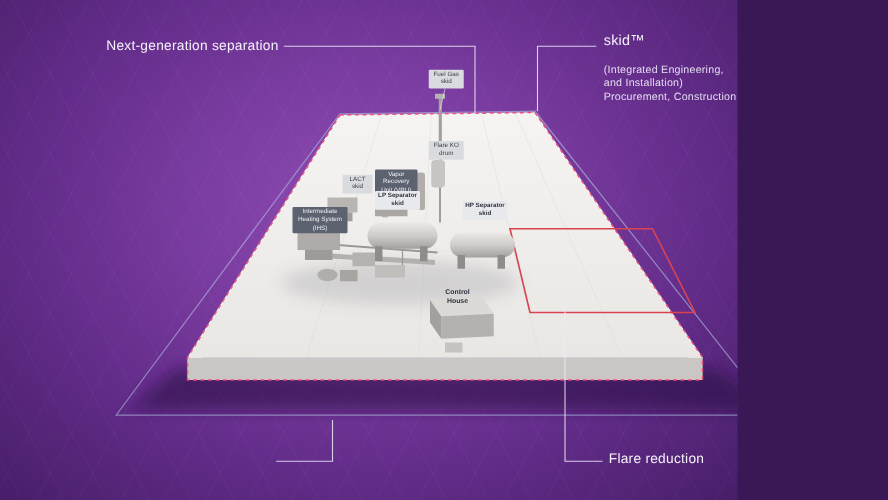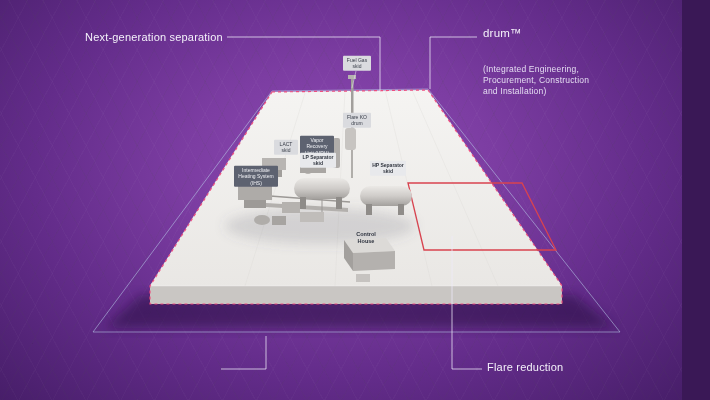--- a/index.html
+++ b/index.html
@@ -1,37 +1,37 @@
 <!DOCTYPE html>
 <html><head>
 <meta charset="utf-8">
 <style>
   html,body{margin:0;padding:0;background:#3a1856;}
   .stage{
     position:relative;
-    width:682px;height:400px;
+    width:590px;height:400px;
     overflow:hidden;
     font-family:"Liberation Sans", sans-serif;
     background:
       repeating-linear-gradient(62deg, rgba(0,0,0,0.055) 0 1px, transparent 1px 30px),
       repeating-linear-gradient(-62deg, rgba(0,0,0,0.055) 0 1px, transparent 1px 30px),
       repeating-linear-gradient(62deg, rgba(255,255,255,0.025) 0 1px, transparent 1px 15px),
       repeating-linear-gradient(-62deg, rgba(255,255,255,0.025) 0 1px, transparent 1px 15px),
       radial-gradient(ellipse at 50% 42%, #8d4cb3 0%, #7c3da2 32%, #632c8a 64%, #471e69 100%);
   }
   .scene-svg{position:absolute;left:0;top:0;}
   .callout{
     position:absolute;
     color:#f4f1fa;
     font-size:11px;
     letter-spacing:.2px;
     white-space:nowrap;
   }
   .callout .sub{
-    margin-top:25px;
+    margin-top:11px;
     font-size:8.5px;
     line-height:11px;
     color:#e4dcf1;
     font-weight:normal;
     white-space:normal;
     width:110px;
   }
   .eq-label{
     position:absolute;
     transform:translate(-50%,-50%);
@@ -137,25 +137,25 @@
       <polyline points="477,37 430,37 430,89"></polyline>
       <polyline points="221,369 266,369 266,336"></polyline>
       <polyline points="482,369 452,369 452,236"></polyline>
       <line x1="356" y1="71" x2="352" y2="88" stroke-width="0.6"></line>
     </g>
   </svg>
 
   <div class="callout" style="left:85px;top:31px;">Next-generation separation</div>
 
   <div class="callout" style="left:483px;top:27px;">
-    <div style="font-size:11.5px;">drum™</div>
+    <div style="font-size:11.5px;">skid™</div>
     <div class="sub">
       <div>(Integrated Engineering,</div>
+      <div>and Installation)</div>
       <div>Procurement, Construction</div>
-      <div>and Installation)</div>
     </div>
   </div>
 
 
   <div class="callout" style="left:487px;top:361px;">Flare reduction</div>
 
   <div class="eq-label eq-light" style="left:357px;top:63px;width:24px;">Fuel Gas skid</div>
 
   <div class="eq-label eq-light" style="left:357px;top:120px;width:24px;">Flare KO drum</div>
 

